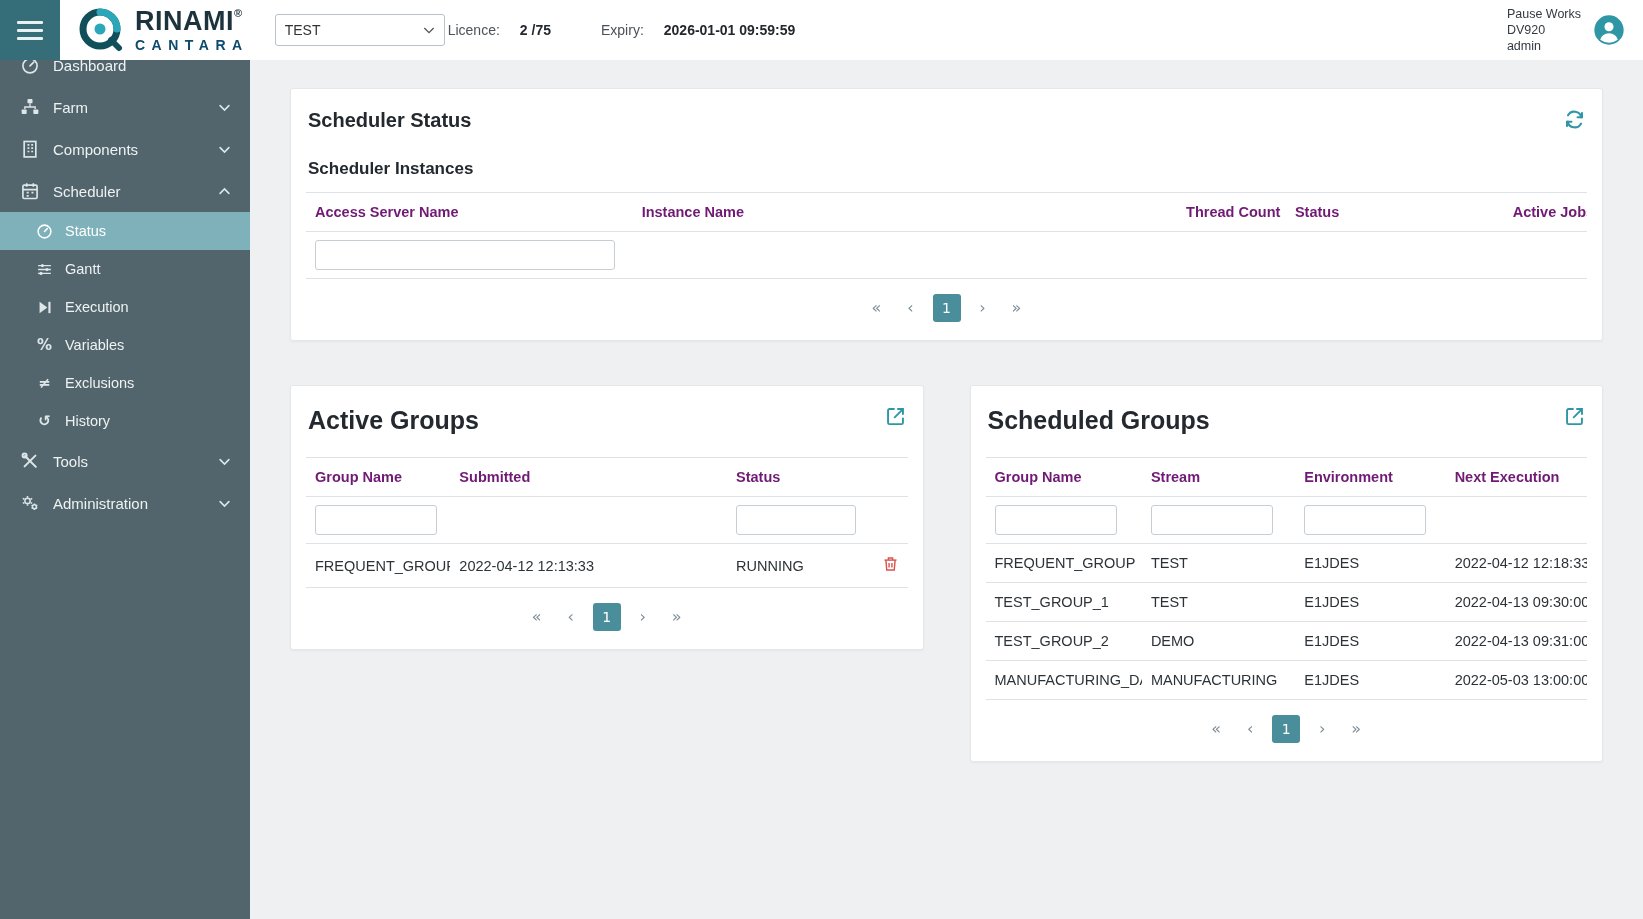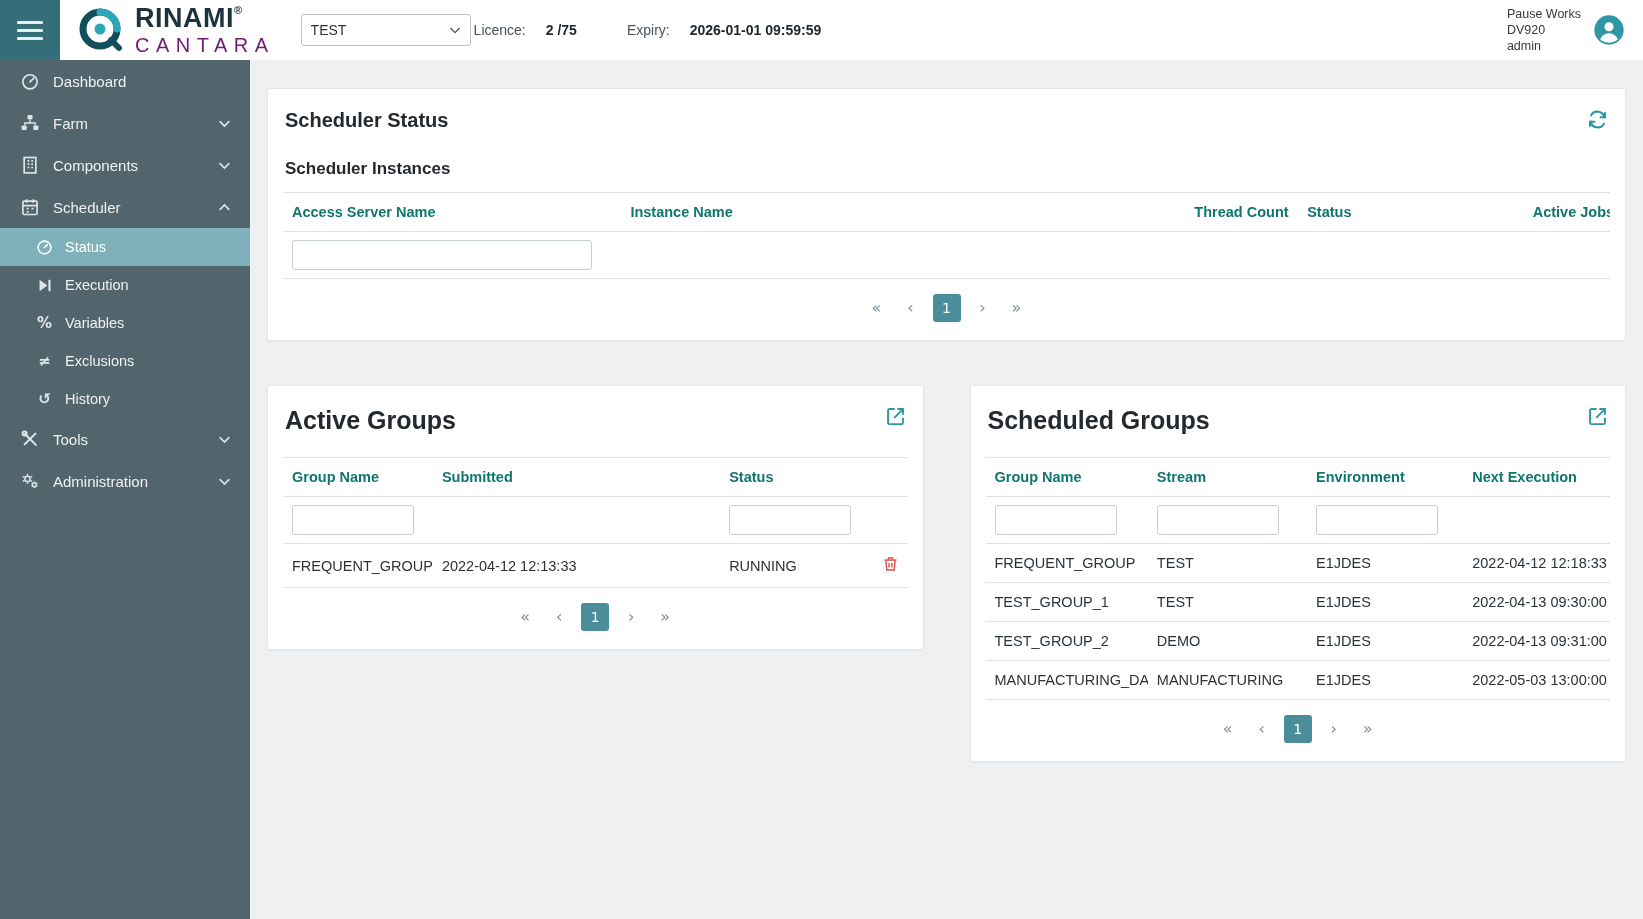--- a/index.html
+++ b/index.html
@@ -7,53 +7,53 @@
   body{font-family:"Liberation Sans",sans-serif;background:#eef0f2;overflow:hidden;position:relative}
 
   
   .header{position:fixed;top:0;left:0;width:1643px;height:60px;background:#ffffff;display:flex;align-items:center;z-index:20}
   .hamburger{width:60px;height:60px;background:#356d78;display:flex;flex-direction:column;justify-content:center;align-items:center;gap:5px;cursor:pointer;flex:none}
   .hamburger span{display:block;width:26px;height:3px;background:#e8f0f1;border-radius:1px}
   .brand{display:flex;align-items:center;gap:10px;margin-left:17px}
   .brand-logo{width:48px;height:48px;flex:none}
   .brand-text .line1{font-size:27px;font-weight:800;color:#1c333d;letter-spacing:.5px;line-height:1}
   .brand-text .line1 sup{font-size:11px;font-weight:700;vertical-align:top}
-  .brand-text .line2{font-size:20px;font-weight:400;color:#701a75;letter-spacing:6.5px;margin-top:3px;line-height:1}
+  .brand-text .line2{font-size:14px;font-weight:700;color:#0c4a6e;letter-spacing:6.5px;margin-top:3px;line-height:1}
   .select-wrap{position:relative;margin-left:26px}
   .env-select{width:170px;height:32px;border:1px solid #b8c2c8;border-radius:3px;font-family:"Liberation Sans",sans-serif;font-size:14px;color:#333;padding:0 30px 0 9px;appearance:none;-webkit-appearance:none;background:#fff;cursor:pointer}
   .select-chevron{position:absolute;right:8px;top:8px;width:16px;height:16px;color:#555;pointer-events:none}
   .licence{margin-left:3px;font-size:14px;color:#4a5258;display:flex;align-items:center;gap:20px}
   .licence b{color:#22282d;font-weight:700}
   .licence .gap{width:10px}
   .user-block{margin-left:auto;font-size:12.5px;color:#343a40;line-height:1.28}
   .avatar{width:32px;height:32px;margin:0 18px 0 12px;cursor:pointer;flex:none}
 
   
-  .sidebar{position:fixed;top:60px;left:0;bottom:0;width:250px;background:#52656c;z-index:15}
+  .sidebar{position:fixed;top:44px;left:0;bottom:0;width:250px;background:#52656c;z-index:15}
   .nav-item{display:flex;align-items:center;height:42px;padding:0 18px 0 20px;gap:13px;color:#eef2f3;font-size:15px;cursor:pointer}
   .nav-icon{width:20px;height:20px;flex:none;display:flex;align-items:center;justify-content:center;color:#dde6e8}
   .nav-chevron{margin-left:auto;width:15px;height:15px;color:#dde6e8;flex:none}
   .nav-item.sub{height:38px;padding-left:36px;font-size:14.5px;gap:12px}
   .nav-item.sub .nav-icon{width:17px;height:17px}
   .nav-item.active{background:#7fb1bb;color:#fff}
   .nav-item.active .nav-icon{color:#fff}
   .txt-icon{font-size:15px;font-weight:700;line-height:1;font-family:"DejaVu Sans",sans-serif}
   svg{display:block;width:100%;height:100%}
 
   
-  .main{margin:60px 0 0 250px;padding:28px 17px 40px;min-height:859px}
+  .main{margin:60px 0 0 250px;padding:28px 40px 40px;min-height:859px}
   .card{background:#fff;border-radius:3px;border:1px solid #e5e8ea;box-shadow:0 1px 2px rgba(40,50,60,.05);padding:20px 15px 10px}
   .card-head{display:flex;align-items:flex-start;justify-content:space-between;padding:0 2px}
   .card-title{font-size:20px;font-weight:700;color:#23292e}
   .card-title.sm{font-size:25px}
   .icon-btn{width:21px;height:21px;color:#2f96a5;cursor:pointer;flex:none}
   .section-title{font-size:17px;font-weight:700;color:#23292e;margin:27px 2px 13px}
 
   table{width:100%;border-collapse:collapse;table-layout:fixed;font-size:14.5px;color:#2c3338}
-  th{font-weight:700;color:#0f766e;text-align:left;padding:11px 9px;border-top:1px solid #dee2e6;border-bottom:1px solid #dee2e6;white-space:nowrap;overflow:hidden}
+  th{font-weight:700;color:#701a75;text-align:left;padding:11px 9px;border-top:1px solid #dee2e6;border-bottom:1px solid #dee2e6;white-space:nowrap;overflow:hidden}
   td{padding:11px 9px;border-bottom:1px solid #dee2e6;white-space:nowrap;overflow:hidden}
   .filter-row td{padding:8px 9px}
   .filter-input{width:100%;max-width:300px;height:30px;border:1px solid #c6ced4;border-radius:3px;padding:0 8px;font-family:"Liberation Sans",sans-serif;font-size:14px;background:#fff}
   .filter-input.sm{max-width:122px}
   td.action{text-align:right;overflow:visible}
   .trash{width:17px;height:18px;color:#d9534f;cursor:pointer;display:inline-block}
 
   .pagination{display:flex;justify-content:center;align-items:center;gap:10px;padding:15px 0 8px}
   .pg{background:none;border:none;color:#7e8f99;font-size:16px;cursor:pointer;min-width:24px;height:28px;font-family:"DejaVu Sans",sans-serif;line-height:28px}
   .pg.active{background:#4a8e9c;color:#fff;width:28px;min-width:28px;border-radius:3px;font-size:14px}
@@ -181,20 +181,31 @@
 
   <div>
     <div class="nav-item sub active">
       <span class="nav-icon">
         <svg viewBox="0 0 24 24" fill="none" stroke="currentColor" stroke-width="2.2">
             <circle cx="12" cy="12" r="9"></circle>
             <path d="M12 12l4-4" stroke-linecap="round"></path>
           </svg>
       </span>
       <span class="nav-label">Status</span>
+    </div>
+    <div class="nav-item sub">
+      <span class="nav-icon">
+        <svg viewBox="0 0 24 24" fill="none" stroke="currentColor" stroke-width="2">
+            <path d="M3 6.5h18M3 12h18M3 17.5h18"></path>
+            <circle cx="9" cy="6.5" r="2.2" fill="currentColor" stroke="none"></circle>
+            <circle cx="15.5" cy="12" r="2.2" fill="currentColor" stroke="none"></circle>
+            <circle cx="7" cy="17.5" r="2.2" fill="currentColor" stroke="none"></circle>
+          </svg>
+      </span>
+      <span class="nav-label">Gantt</span>
     </div>
     <div class="nav-item sub">
       <span class="nav-icon">
         <svg viewBox="0 0 24 24" fill="currentColor">
             <path d="M5 4l11 8-11 8z"></path>
             <rect x="17.5" y="4" width="3" height="16"></rect>
           </svg>
       </span>
       <span class="nav-label">Execution</span>
     </div>

